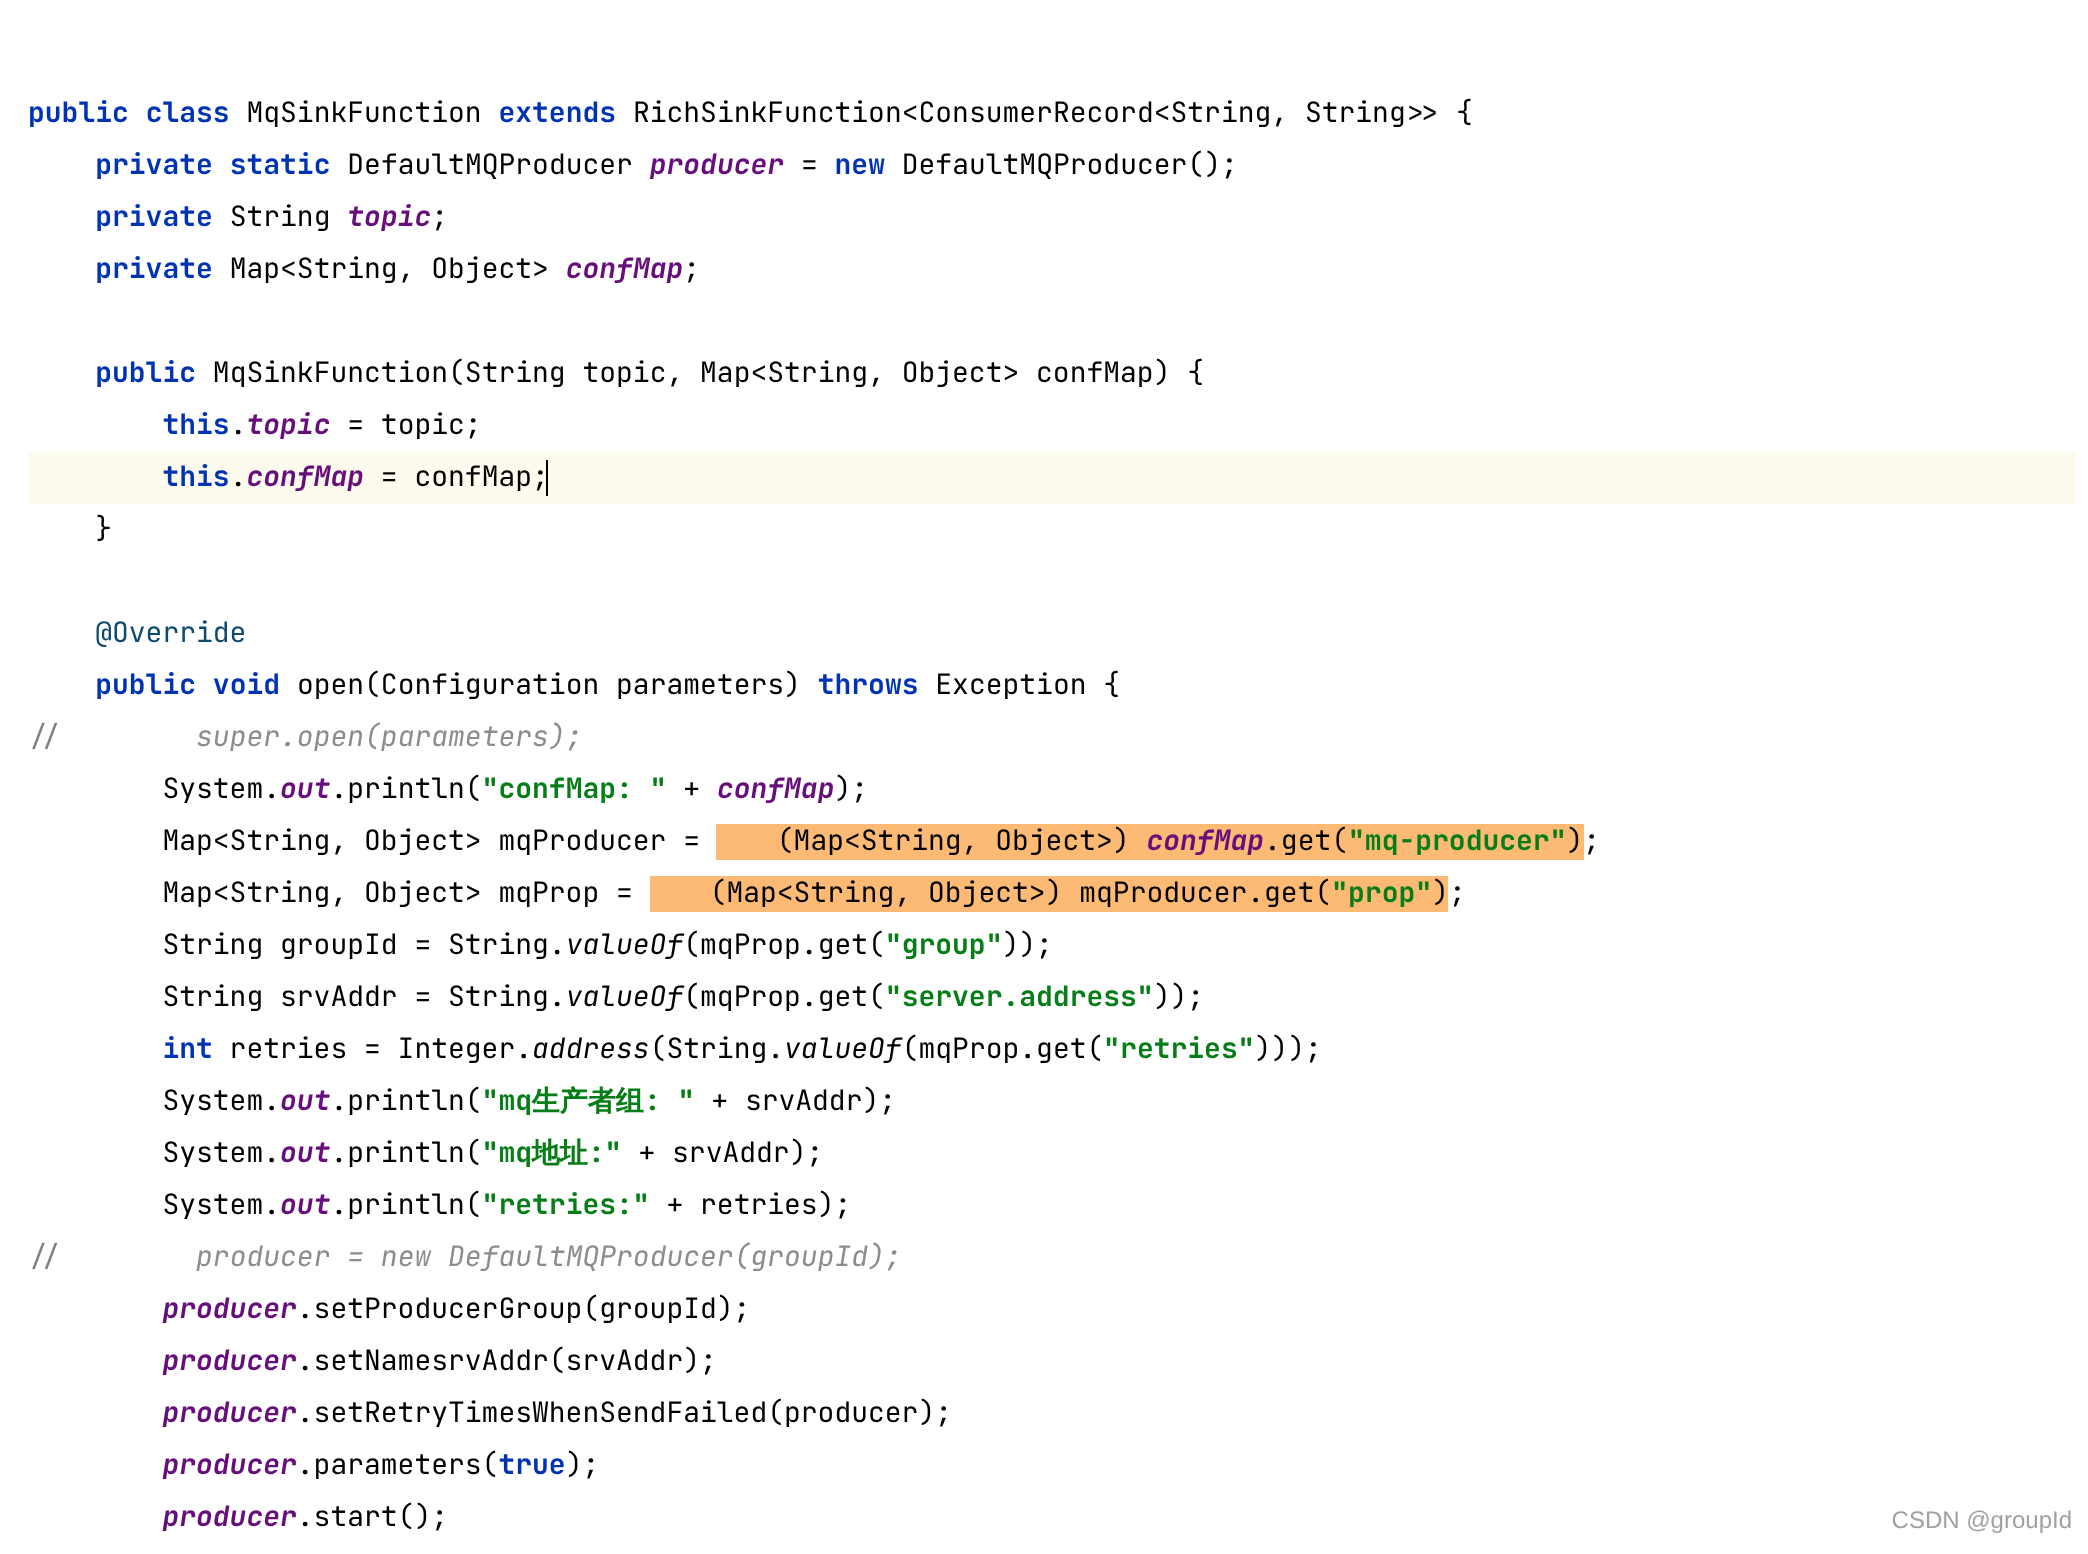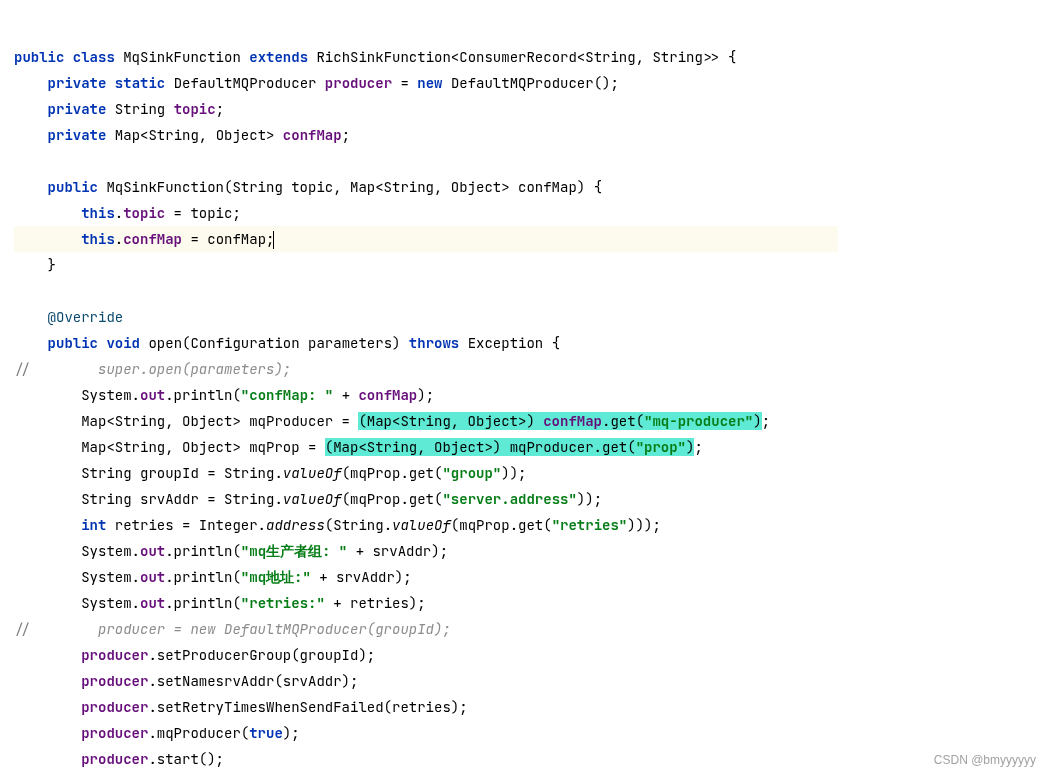--- a/index.html
+++ b/index.html
@@ -14,30 +14,30 @@
     height: 777px;
     overflow: hidden;
     position: relative;
   }
   .editor {
     padding-left: 14px;
     padding-top: 18px;
     white-space: pre;
   }
   .kw { color: #0033b3; font-weight: bold; }
-  .field { color: #660e7a; font-weight: bold; }
+  .field { color: #660e7a; font-style: italic; font-weight: bold; }
   .str { color: #067d17; font-weight: bold; }
   .ann { color: #0c4a6e; }
   .comment { color: #8c8c8c; font-style: italic; }
   .slashcomment { color:#808080; font-style: normal; }
   .staticmethod { color: #000000; font-style: italic; margin-top: 12px; }
-  .hl { background: #5eead4; }
+  .hl { background: #fdba74; padding-left: 30px; }
   .hlLine {
     display: inline-block;
-    width: 824px;
+    width: 1024px;
     background: #fdfbed;
   }
   .caret {
     display:inline-block;
     border-left:1px solid #000;
     height:18px;
     vertical-align:middle;
     margin-left:-1px;
   }
   .watermark {
@@ -72,19 +72,19 @@
 <span>        <span>Map&lt;String, Object&gt; mqProp = </span><span class="hl"><span>(Map&lt;String, Object&gt;) </span><span>mqProducer.get(</span><span class="str">"prop"</span>)</span>;</span>
 <span>        <span>String groupId = String.</span><span class="staticmethod">valueOf</span><span>(mqProp.get(</span><span class="str">"group"</span>));</span>
 <span>        <span>String srvAddr = String.</span><span class="staticmethod">valueOf</span><span>(mqProp.get(</span><span class="str">"server.address"</span>));</span>
 <span>        <span class="kw">int</span><span> retries = Integer.</span><span class="staticmethod">address</span><span>(String.</span><span class="staticmethod">valueOf</span><span>(mqProp.get(</span><span class="str">"retries"</span>)));</span>
 <span>        <span>System.</span><span class="field">out</span><span>.println(</span><span class="str">"mq生产者组: "</span><span> + </span><span>srvAddr</span>);</span>
 <span>        <span>System.</span><span class="field">out</span><span>.println(</span><span class="str">"mq地址:"</span><span> + </span><span>srvAddr</span>);</span>
 <span>        <span>System.</span><span class="field">out</span><span>.println(</span><span class="str">"retries:"</span><span> + </span><span>retries</span>);</span>
 <span><span class="slashcomment">//</span>        <span class="comment">producer = new DefaultMQProducer(groupId);</span></span>
 <span>        <span class="field">producer</span><span>.setProducerGroup(groupId);</span></span>
 <span>        <span class="field">producer</span><span>.setNamesrvAddr(srvAddr);</span></span>
-<span>        <span class="field">producer</span><span>.setRetryTimesWhenSendFailed(retries);</span></span>
-<span>        <span class="field">producer</span><span>.mqProducer(</span><span class="kw">true</span>);</span>
+<span>        <span class="field">producer</span><span>.setRetryTimesWhenSendFailed(producer);</span></span>
+<span>        <span class="field">producer</span><span>.parameters(</span><span class="kw">true</span>);</span>
 <span>        <span class="field">producer</span><span>.start();</span></span>
 <span>    }</span>
 </div>
 
-<div class="watermark">CSDN @bmyyyyyy</div>
+<div class="watermark">CSDN @groupId</div>
 
 </body></html>

